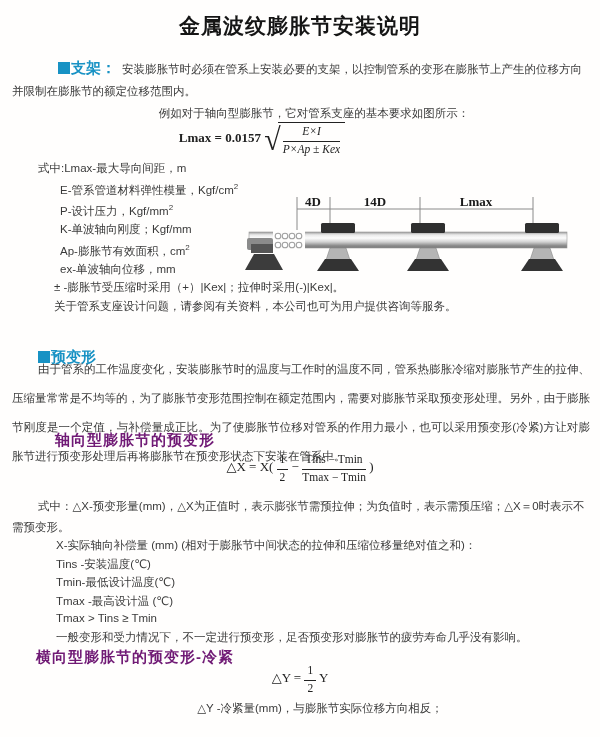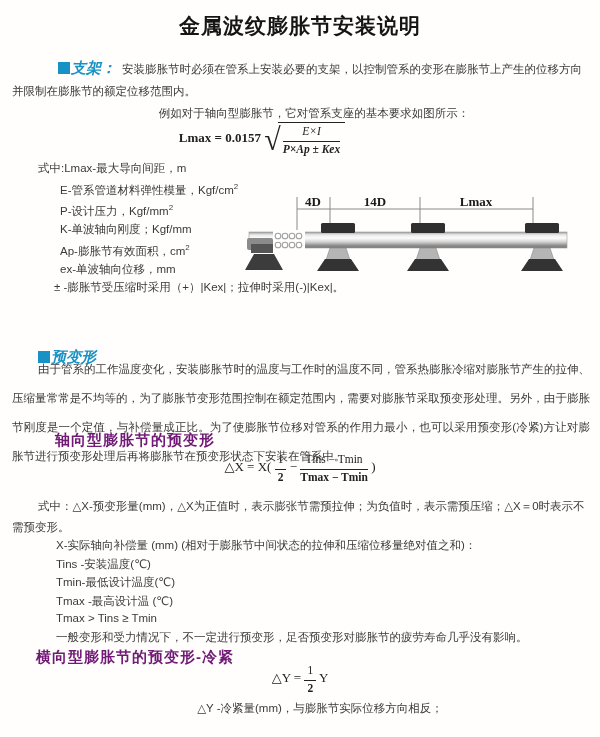--- a/index.html
+++ b/index.html
@@ -10,31 +10,31 @@
     font-size:11.5px;
   }
   .abs{position:absolute;}
   .title{
     top:12px;left:0;width:600px;text-align:center;
     font-size:21px;font-weight:bold;color:#151515;letter-spacing:1px;
   }
   .para{line-height:22px;color:#3a3a3a;}
   .p-zhijia{top:57px;left:12px;width:578px;text-indent:46px;}
   .sq{display:inline-block;width:12px;height:12px;background:#1892c4;vertical-align:-1px;margin-right:1px;}
-  .sec-label{color:#1892c4;font-size:15px;font-weight:bold;margin-right:6px;font-style:italic;}
+  .sec-label{color:#1892c4;font-size:15px;font-weight:bold;margin-right:6px;}
   .p-example{top:102px;left:12px;width:578px;text-indent:26px;text-align:center;}
   
   .formula{font-family:"Liberation Serif","DejaVu Serif",serif;color:#222;font-size:13px;}
   .f1{top:122px;left:0;width:524px;text-align:center;}
   .f1 .f-lhs{font-weight:bold;}
   .radical{font-size:30px;font-weight:400;vertical-align:middle;line-height:28px;display:inline-block;transform:scaleY(1.05);}
   .sqrt-box{display:inline-block;border-top:1.5px solid #222;vertical-align:middle;margin-left:-3px;padding:2px 5px 0;}
   .frac{display:inline-block;text-align:center;vertical-align:middle;font-style:italic;font-size:11.5px;line-height:13px;}
   .frac .num{display:block;border-bottom:1px solid #222;padding:0 3px 3px;}
-  .frac .den{display:block;padding-top:1px;font-weight:bold;}
+  .frac .den{display:block;padding-top:1px;}
   .f2{top:453px;left:35px;width:530px;text-align:center;}
   .f2 .frac,.f3 .frac{font-style:normal;}
   .f3{top:664px;left:35px;width:530px;text-align:center;}
   
   .defs{top:159px;left:38px;line-height:18.5px;color:#3a3a3a;}
   .defs .ind{padding-left:22px;}
   .defs .hang{padding-left:16px;}
   sup{font-size:8px;}
   
   .diagram{top:192px;left:245px;}
@@ -71,20 +71,21 @@
 </div>
 
 <div class="abs defs">
   <div><span>式中:</span><span>Lmax-最大导向间距，m</span></div>
   <div class="ind"><span>E-管系管道材料弹性模量，Kgf/cm</span><sup>2</sup></div>
   <div class="ind"><span>P-设计压力，Kgf/mm</span><sup>2</sup></div>
   <div class="ind"><span>K-单波轴向刚度；Kgf/mm</span></div>
   <div class="ind"><span>Ap-膨胀节有效面积，cm</span><sup>2</sup></div>
   <div class="ind"><span>ex-单波轴向位移，mm</span></div>
   <div class="hang">± -膨胀节受压缩时采用（+）|Kex|；拉伸时采用(-)|Kex|。</div>
+  <div class="hang">关于管系支座设计问题，请参阅有关资料，本公司也可为用户提供咨询等服务。</div>
 </div>
 
 <svg class="abs diagram" width="345" height="88" viewBox="0 0 345 88">
   <defs>
     <linearGradient id="pipeGrad" x1="0" y1="0" x2="0" y2="1">
       <stop offset="0" stop-color="#9a9a9a"></stop>
       <stop offset="0.18" stop-color="#e9e9e9"></stop>
       <stop offset="0.38" stop-color="#fcfcfc"></stop>
       <stop offset="0.62" stop-color="#d2d2d2"></stop>
       <stop offset="0.85" stop-color="#8c8c8c"></stop>

